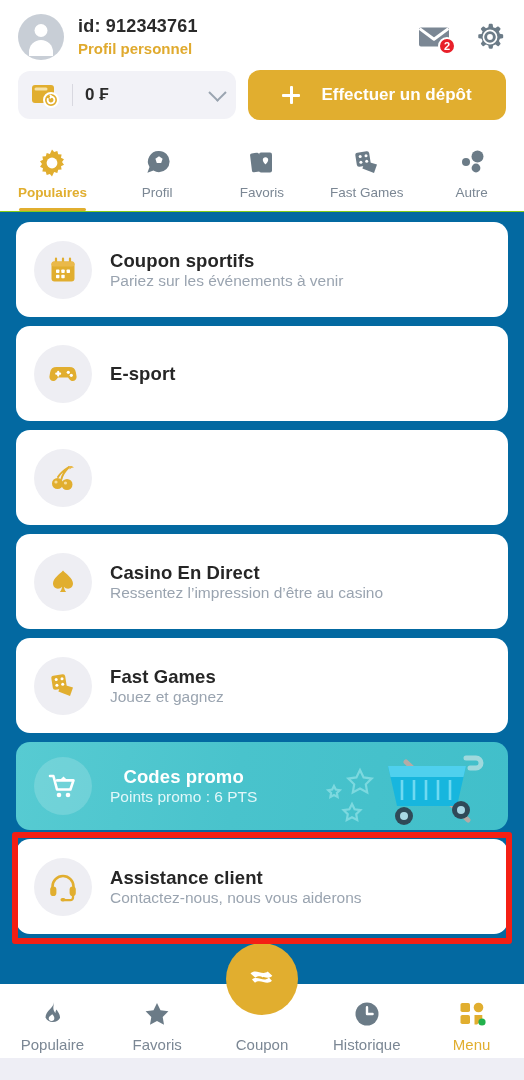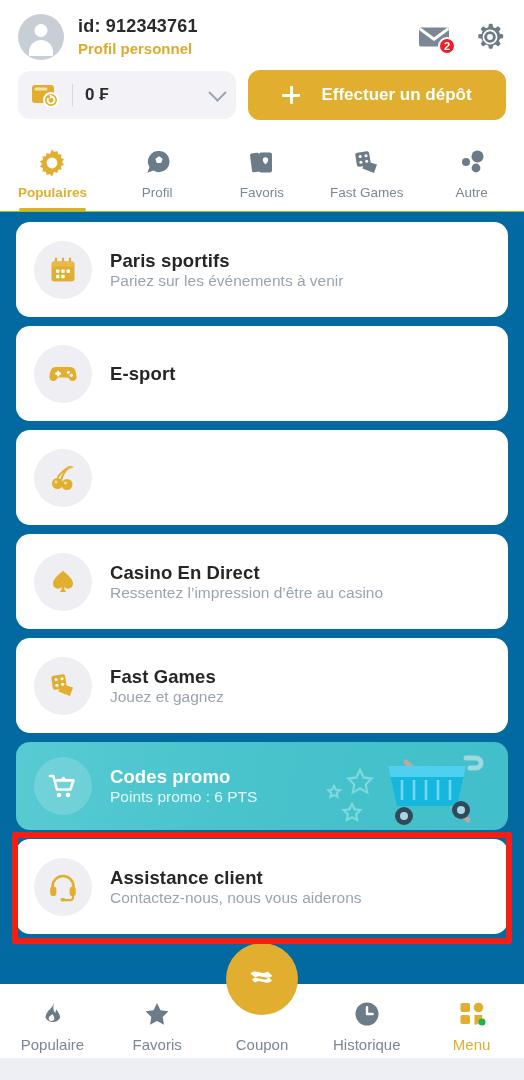--- a/index.html
+++ b/index.html
@@ -173,21 +173,21 @@
     position: relative; overflow: hidden;
     background: linear-gradient(100deg,#57cbd2 0%,#49c3cc 45%,#41bfca 100%);
     border-radius: 14px;
     height: 88px;
     display: flex; align-items: center;
     padding: 0 18px;
     flex: 0 0 auto;
     cursor: pointer;
   }
   .promo .card-ic { background: rgba(255,255,255,.17); }
-  .promo .card-tt { color: #ffffff; }
+  .promo .card-tt { color: #ffffff; text-align: center; }
   .promo .card-sb { color: #e2f7f9; }
   .promo-art {
     position: absolute; right: 0; top: 0; bottom: 0; width: 190px;
     pointer-events: none;
   }
 
   
   .support-wrap { position: relative; flex: 0 0 auto; }
   .annot {
     position: absolute; left: -4px; right: -4px; top: -7px; bottom: -10px;
@@ -353,21 +353,21 @@
           <g fill="#ffffff">
             <rect x="8" y="14.5" width="3.4" height="3.4" rx="0.7"></rect>
             <rect x="13.3" y="14.5" width="3.4" height="3.4" rx="0.7"></rect>
             <rect x="18.6" y="14.5" width="3.4" height="3.4" rx="0.7"></rect>
             <rect x="8" y="19.8" width="3.4" height="3.4" rx="0.7"></rect>
             <rect x="13.3" y="19.8" width="3.4" height="3.4" rx="0.7"></rect>
           </g>
         </svg>
       </div>
       <div class="card-tx">
-        <div class="card-tt">Paris sportifs</div>
+        <div class="card-tt">Coupon sportifs</div>
         <div class="card-sb">Pariez sur les événements à venir</div>
       </div>
     </div>
 
     <div class="card">
       <div class="card-ic">
         <svg width="32" height="32" viewBox="0 0 32 32">
           <path fill="#e1ae2f" d="M9.5 9h13a6.5 6.5 0 0 1 6.4 5.4l.7 4.3A4 4 0 0 1 25.7 23c-1.4 0-2.5-.7-3.3-1.8L21 19.4h-10l-1.4 1.8C8.8 22.3 7.7 23 6.3 23a4 4 0 0 1-3.9-4.3l.7-4.3A6.5 6.5 0 0 1 9.5 9z"></path>
           <g fill="#ffffff">
             <rect x="8.2" y="14.6" width="6" height="2.1" rx="1.05"></rect>

